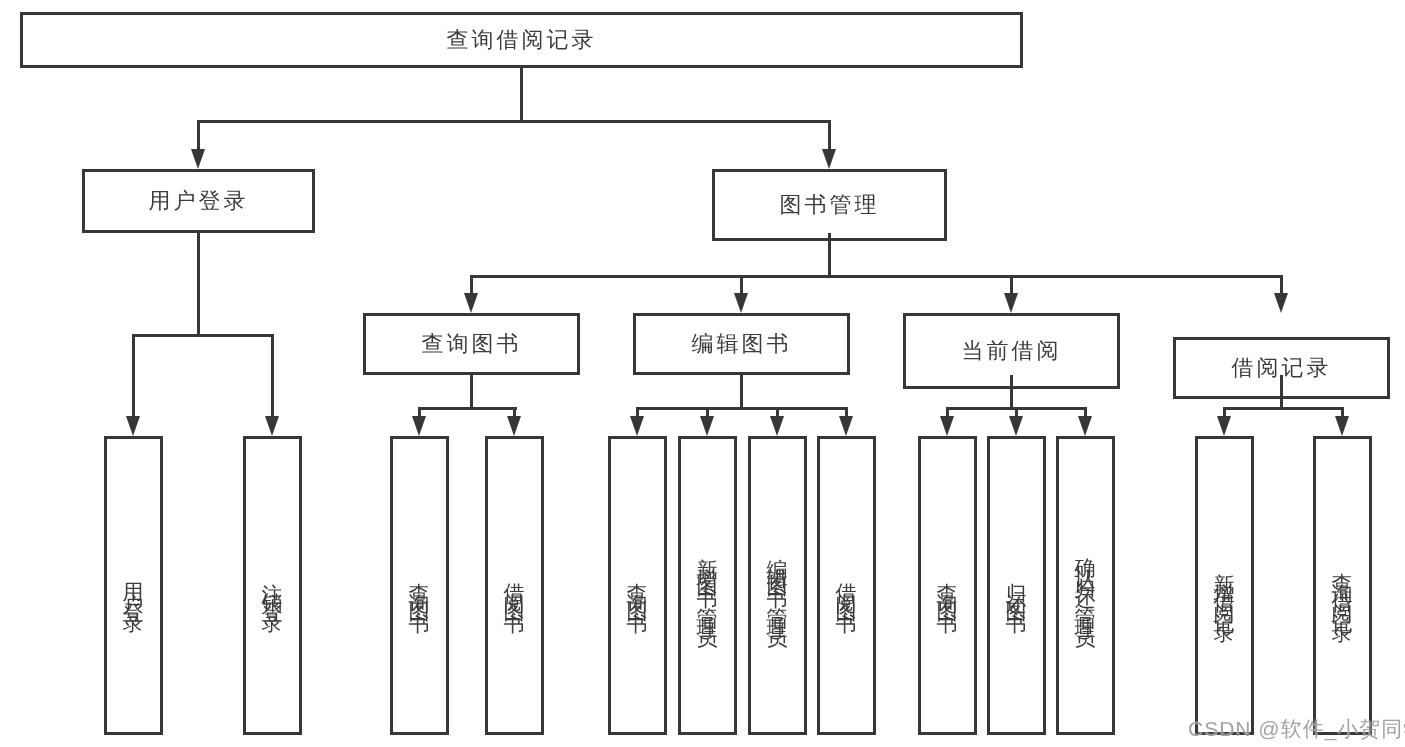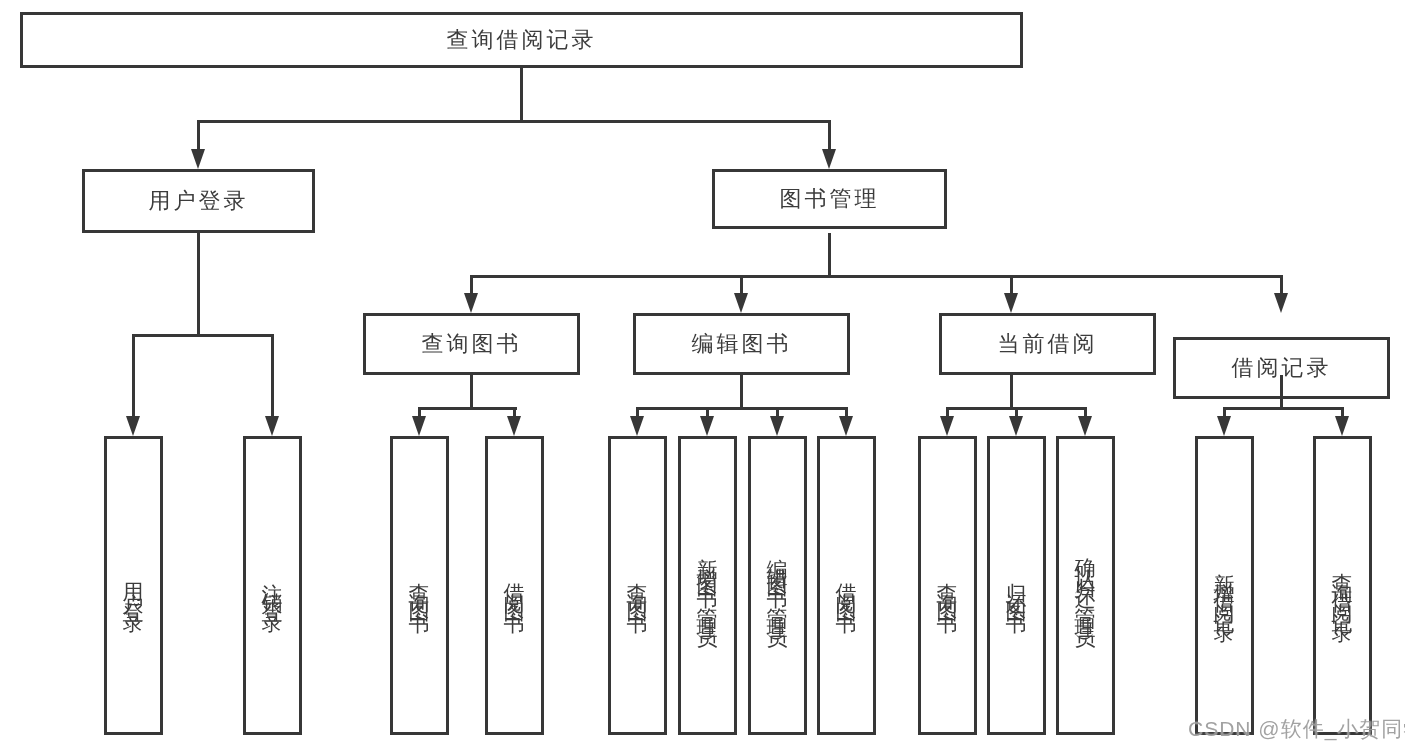--- a/index.html
+++ b/index.html
@@ -36,33 +36,33 @@
 <div id="canvas">
 
   <div class="node hnode" style="left:20px;top:12px;width:1003px;height:56px;">
     <span>查询借阅记录</span>
   </div>
 
   <div class="node hnode" style="left:82px;top:169px;width:233px;height:64px;">
     <span>用户登录</span>
   </div>
 
-  <div class="node hnode" style="left:712px;top:169px;width:235px;height:60px;align-items:center;">
+  <div class="node hnode" style="left:712px;top:169px;width:235px;height:72px;align-items:center;">
     <span>图书管理</span>
   </div>
 
   <div class="node hnode" style="left:363px;top:313px;width:217px;height:62px;">
     <span>查询图书</span>
   </div>
 
   <div class="node hnode" style="left:633px;top:313px;width:217px;height:62px;">
     <span>编辑图书</span>
   </div>
 
-  <div class="node hnode" style="left:903px;top:313px;width:217px;height:62px;margin-left:36px;">
+  <div class="node hnode" style="left:903px;top:313px;width:217px;height:76px;">
     <span>当前借阅</span>
   </div>
 
   <div class="node hnode" style="left:1173px;top:313px;width:217px;height:62px;margin-top:24px;">
     <span>借阅记录</span>
   </div>
 
   <div class="node vnode" style="left:104px;top:436px;width:59px;height:299px;">
     <span class="vtext">用户登录</span>
   </div>

